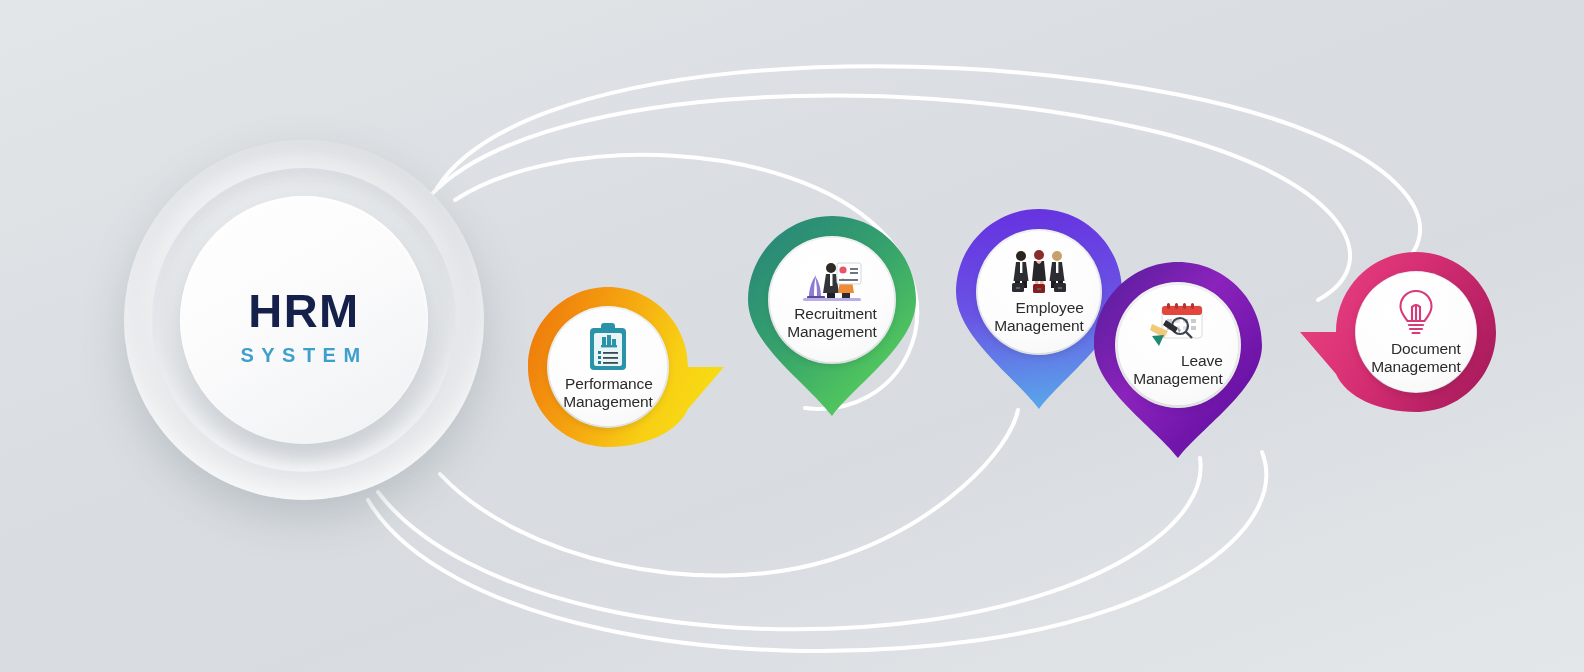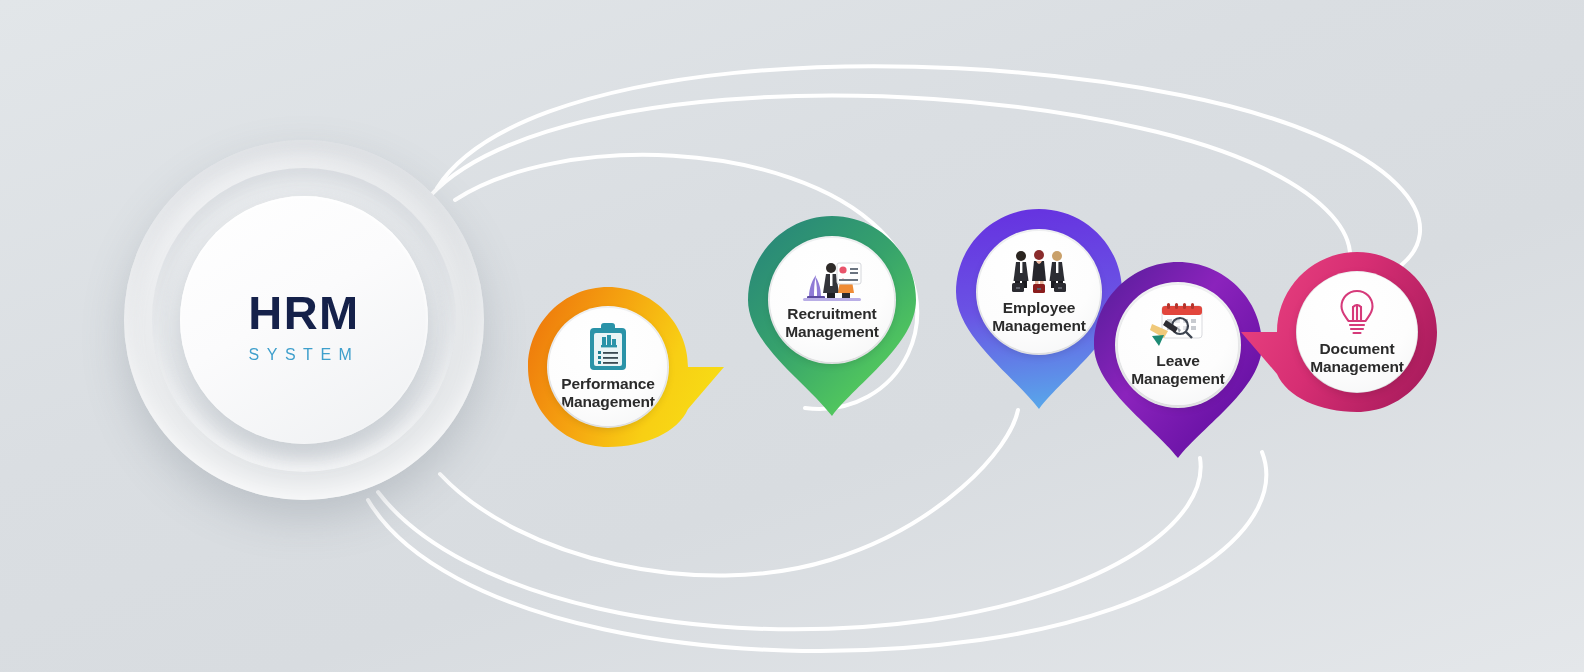--- a/index.html
+++ b/index.html
@@ -38,56 +38,56 @@
     box-shadow: 0 10px 26px rgba(130,140,150,.28),
                 inset 0 2px 4px rgba(255,255,255,1);
     display:flex;flex-direction:column;align-items:center;justify-content:center;
   }
   .hub-title{
     font-size:47px;font-weight:bold;letter-spacing:1.5px;line-height:1;
     color:#15214a;
     margin-top:12px;
   }
   .hub-sub{
-    font-size:16px;font-weight:normal;letter-spacing:7.5px;line-height:1;
+    font-size:20px;font-weight:bold;letter-spacing:7.5px;line-height:1;
     color:#3e9fcc;margin-top:11px;
   }
 
   
   .pin{position:absolute;z-index:5;}
   .pin-shape{position:absolute;inset:0;}
   .pin-face{
     position:absolute;border-radius:50%;
     background:radial-gradient(circle at 42% 30%,#ffffff 0%,#fdfdfd 58%,#f2f3f4 100%);
     display:flex;flex-direction:column;align-items:center;justify-content:center;
     box-shadow:0 3px 9px rgba(0,0,0,.13);
     overflow:hidden;
   }
   .pin-icon{line-height:0;display:block;}
   .pin-label{
-    text-align:center;color:#2b2b2b;font-weight:bold;
+    text-align:right;color:#2b2b2b;font-weight:normal;
     font-size:15.5px;line-height:1.16;letter-spacing:-.1px;
     margin-top:4px;
   }
   .pin-label .l2{display:block;}
 
   
   #pin-performance{left:528px;top:287px;width:200px;height:160px;}
   #pin-performance .pin-face{left:21px;top:21px;width:118px;height:118px;}
 
   #pin-recruitment{left:748px;top:216px;width:168px;height:200px;}
   #pin-recruitment .pin-face{left:22px;top:22px;width:124px;height:124px;}
 
   #pin-employee{left:956px;top:209px;width:166px;height:200px;}
   #pin-employee .pin-face{left:22px;top:22px;width:122px;height:122px;}
 
   #pin-leave{left:1094px;top:262px;width:168px;height:196px;}
   #pin-leave .pin-face{left:24px;top:23px;width:120px;height:120px;}
 
-  #pin-document{left:1237px;top:252px;width:200px;height:160px;}
+  #pin-document{left:1296px;top:252px;width:200px;height:160px;}
   #pin-document .pin-face{left:60px;top:20px;width:120px;height:120px;}
 </style>
 </head>
 <body>
 
 <div id="stage">
 
   <svg class="arcs" width="1584" height="672" viewBox="0 0 1584 672">
     <g fill="none" stroke="#ffffff" stroke-linecap="round">
       <path stroke-width="4" d="M 437 188 C 520 60, 900 40, 1180 95 C 1400 138, 1470 230, 1385 276"></path>

